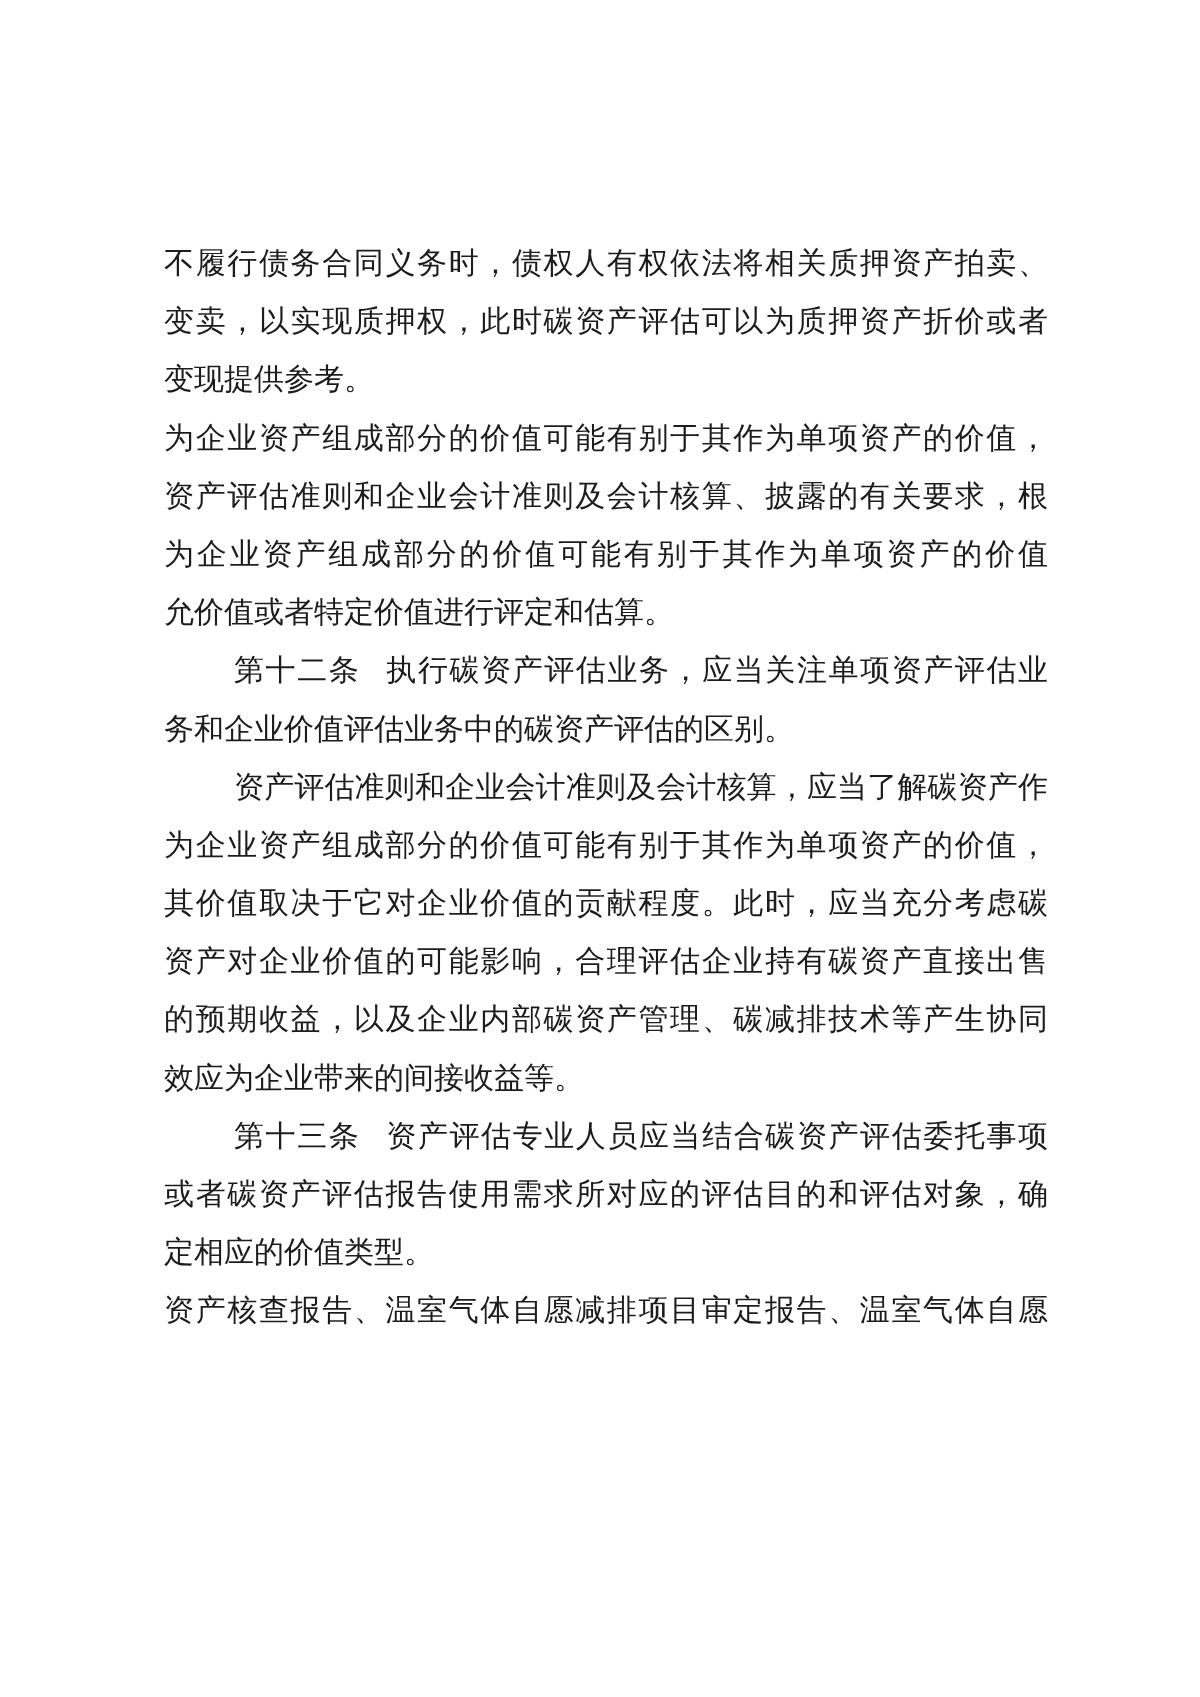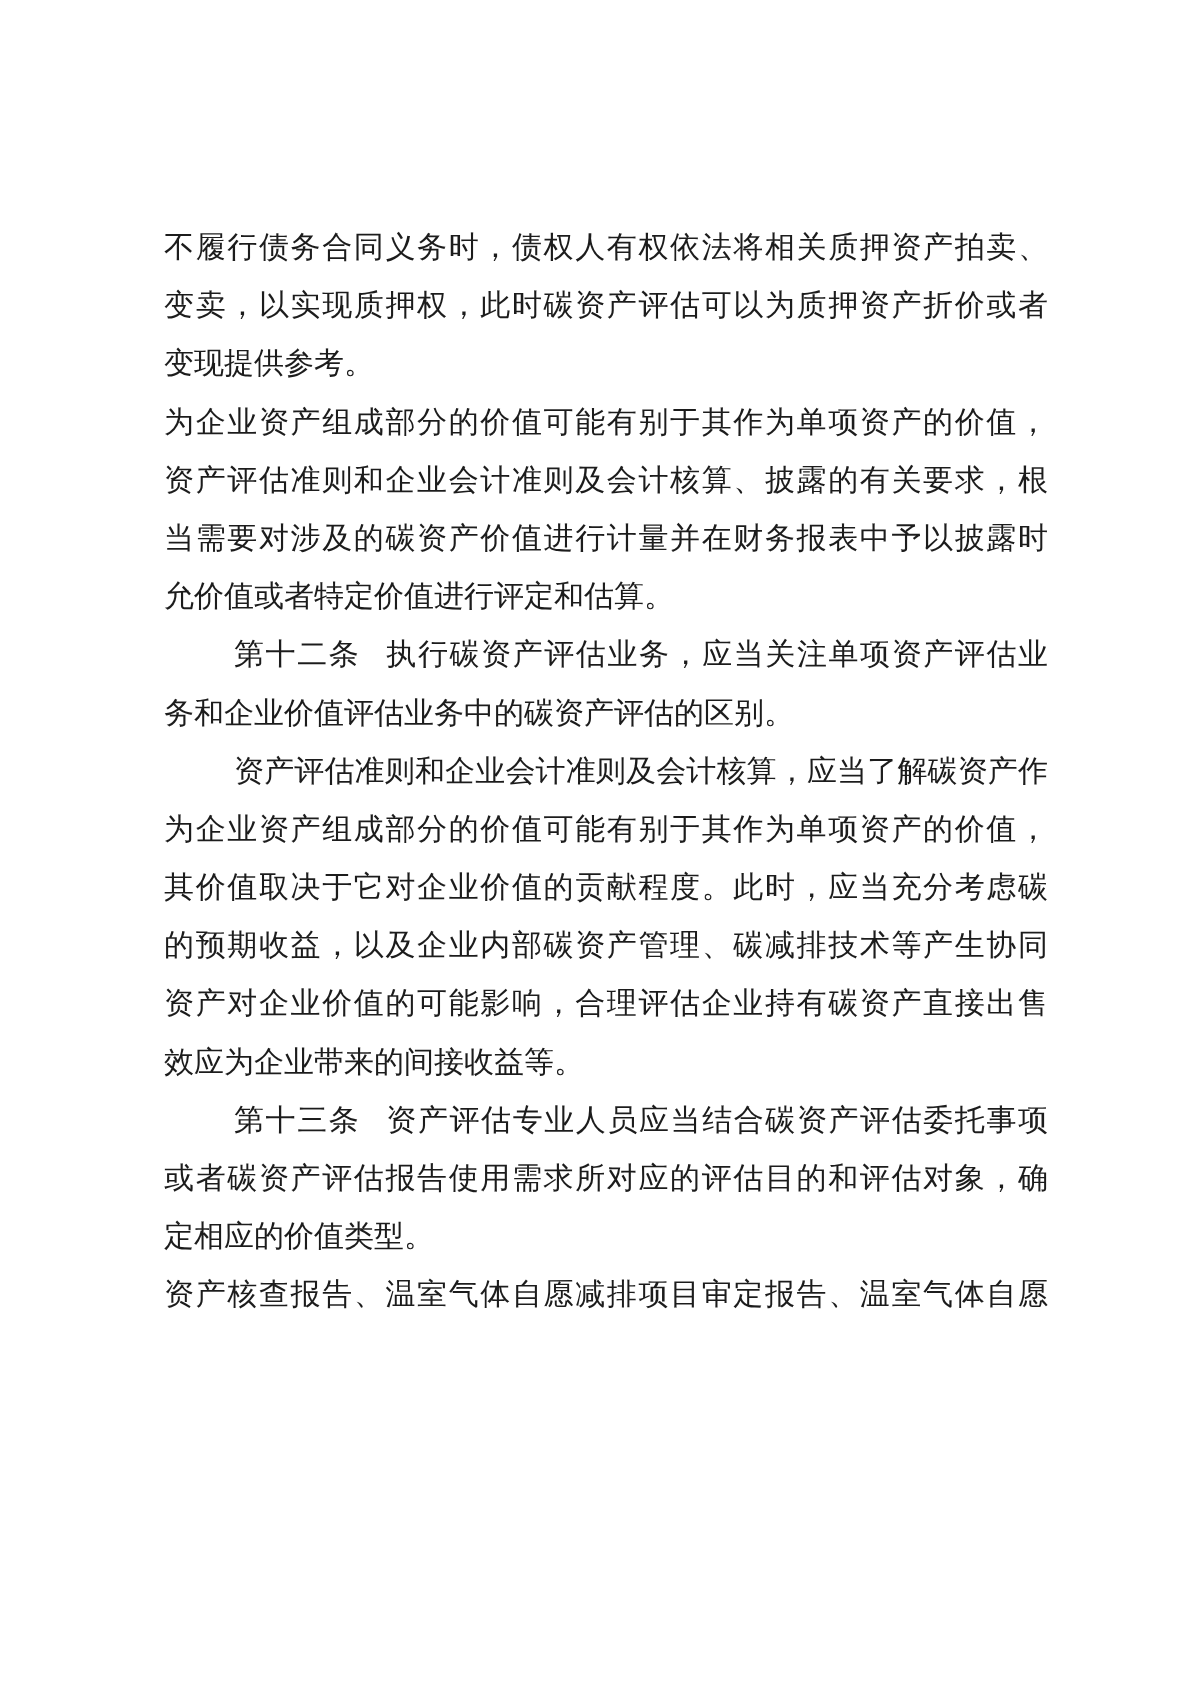--- a/index.html
+++ b/index.html
@@ -8,20 +8,21 @@
     background: #ffffff;
   }
   .page {
     position: relative;
     width: 1200px;
     height: 1448px;
     background: #ffffff;
     overflow: hidden;
     font-family: "Liberation Serif", "DejaVu Serif", serif;
     color: #1c1c1c;
+    margin-top: 16px;
   }
   .text-block {
     position: absolute;
     left: 164px;
     top: 218px;
     width: 884px;
   }
   .line {
     height: 58.2px;
     line-height: 58.2px;
@@ -55,31 +56,31 @@
 </head>
 <body>
 
 <div class="page">
   <div class="text-block">
     <div class="line">不履行债务合同义务时，债权人有权依法将相关质押资产拍卖、</div>
     <div class="line">变卖，以实现质押权，此时碳资产评估可以为质押资产折价或者</div>
     <div class="line short">变现提供参考。</div>
     <div class="line">为企业资产组成部分的价值可能有别于其作为单项资产的价值，</div>
     <div class="line">资产评估准则和企业会计准则及会计核算、披露的有关要求，根</div>
-    <div class="line">当需要对涉及的碳资产价值进行计量并在财务报表中予以披露时</div>
+    <div class="line">为企业资产组成部分的价值可能有别于其作为单项资产的价值</div>
     <div class="line short">允价值或者特定价值进行评定和估算。</div>
     <div class="line indent">
       <b class="term">第十二条</b><span>执行碳资产评估业务，应当关注单项资产评估业</span>
     </div>
     <div class="line short">务和企业价值评估业务中的碳资产评估的区别。</div>
     <div class="line indent">资产评估准则和企业会计准则及会计核算，应当了解碳资产作</div>
     <div class="line">为企业资产组成部分的价值可能有别于其作为单项资产的价值，</div>
     <div class="line">其价值取决于它对企业价值的贡献程度。此时，应当充分考虑碳</div>
+    <div class="line">资产对企业价值的可能影响，合理评估企业持有碳资产直接出售</div>
     <div class="line">的预期收益，以及企业内部碳资产管理、碳减排技术等产生协同</div>
-    <div class="line">资产对企业价值的可能影响，合理评估企业持有碳资产直接出售</div>
     <div class="line short">效应为企业带来的间接收益等。</div>
     <div class="line indent">
       <b class="term">第十三条</b><span>资产评估专业人员应当结合碳资产评估委托事项</span>
     </div>
     <div class="line">或者碳资产评估报告使用需求所对应的评估目的和评估对象，确</div>
     <div class="line short">定相应的价值类型。</div>
     <div class="line">资产核查报告、温室气体自愿减排项目审定报告、温室气体自愿</div>
   </div>
   <div class="page-number">— 6 —</div>
 </div>

